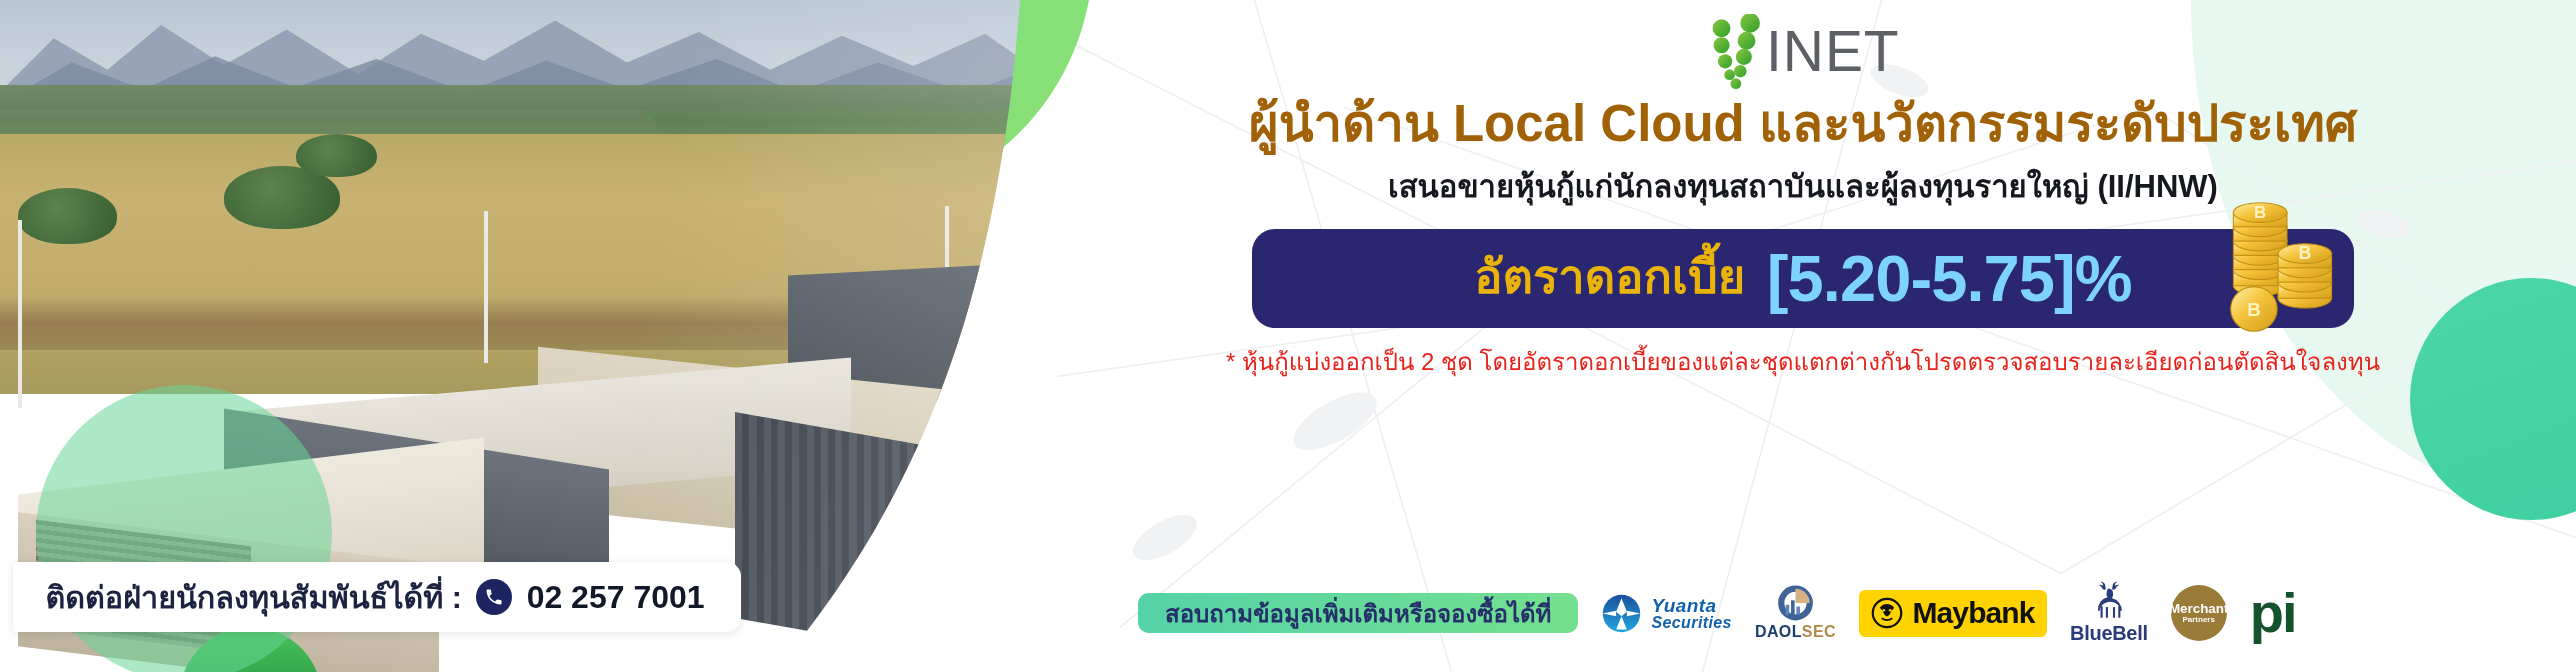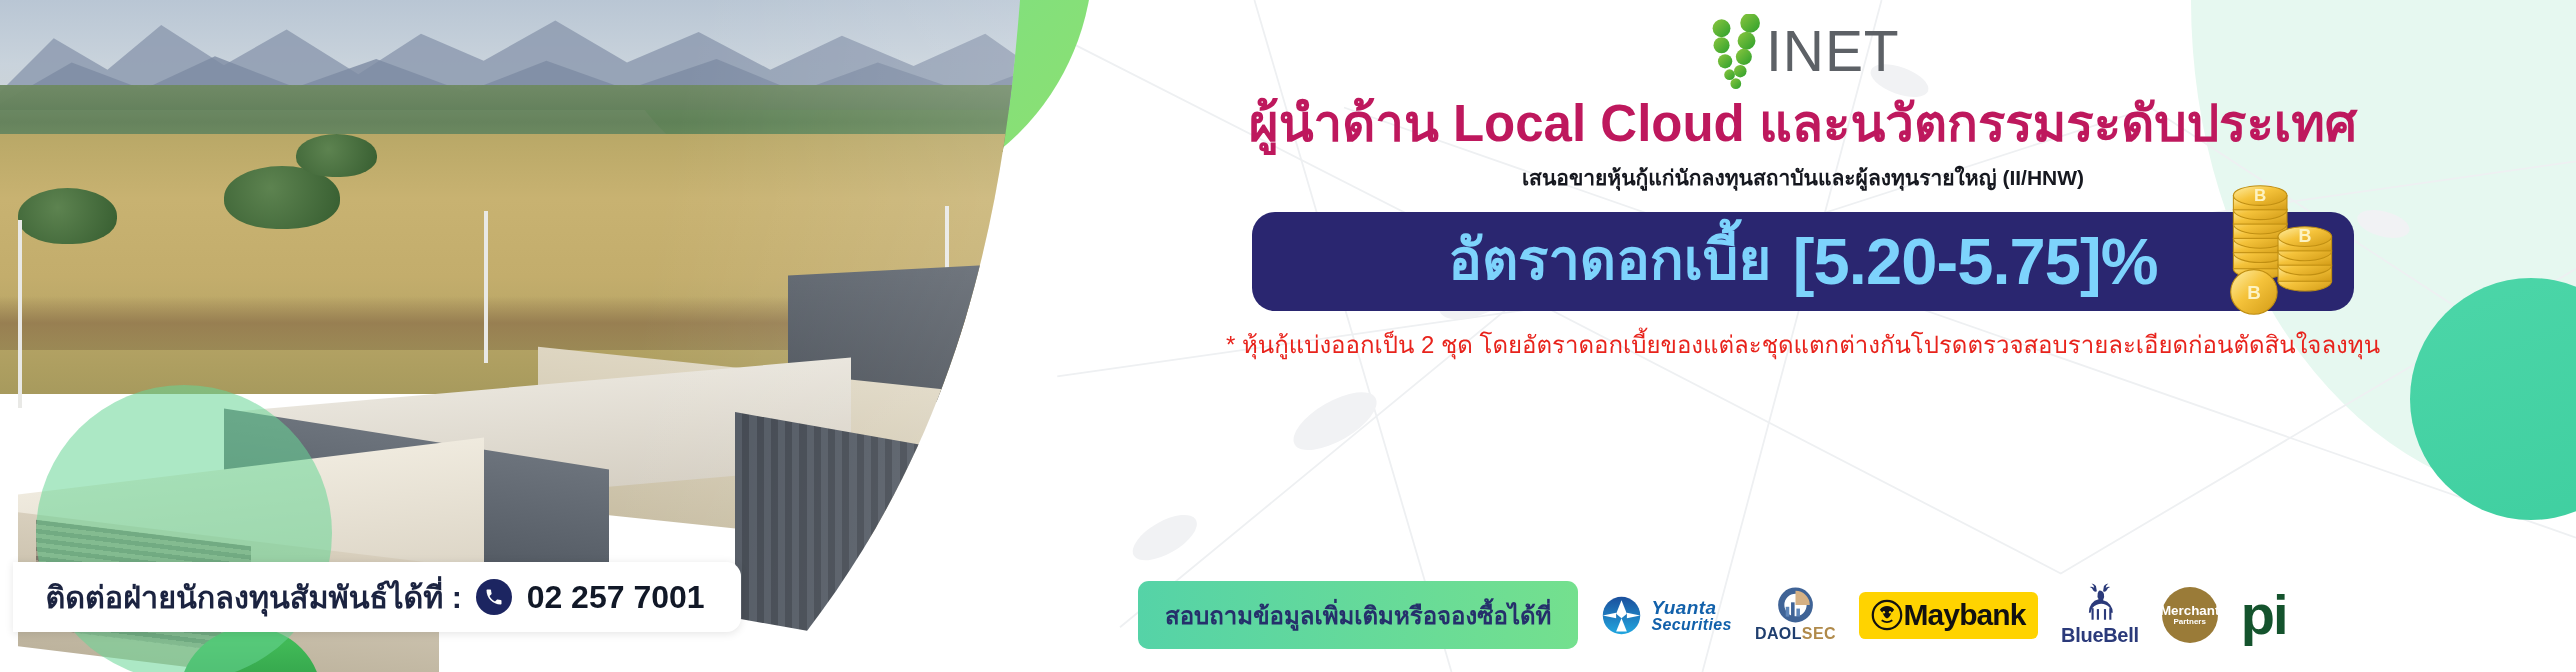--- a/index.html
+++ b/index.html
@@ -191,39 +191,39 @@
     height: 77px;
   }
   .logo-dots { width: 65px; height: 75px; }
   .logo-word {
     font-size: 57px; font-weight: 400; letter-spacing: 0.9px;
     color: #5d6166; line-height: 1; margin-left: -5.4px;
   }
 
   .headline {
     margin-top: 5.4px;
-    font-size: 51px; font-weight: 700; color: #be185d;
+    font-size: 51px; font-weight: 700; color: #a16207;
     white-space: nowrap; line-height: 1.12;
   }
   .subheadline {
     margin-top: 9px;
-    font-size: 21px; font-weight: 700; color: #16181f;
+    font-size: 31px; font-weight: 700; color: #16181f;
     white-space: nowrap;
   }
 
   .rate-box {
     position: relative;
     margin-top: 18px;
     width: 1102px; height: 99px;
     background: #2a2670;
     border-radius: 23px;
     display: flex; align-items: center; justify-content: center; gap: 21.5px;
   }
   .rate-label {
-    font-size: 56px; font-weight: 700; color: #7dd3fc; line-height: 1;
+    font-size: 47px; font-weight: 700; color: #eab308; line-height: 1;
     padding-bottom: 3.6px;
   }
   .rate-value {
     font-size: 65px; font-weight: 700; color: #7dd3fc; line-height: 1;
     letter-spacing: -0.9px;
   }
   .coins { position: absolute; right: 9px; top: -29px; width: 125px; height: 134px; }
 
   .disclaimer {
     margin-top: 14.3px;
@@ -237,21 +237,21 @@
   }
 
   .partner-row {
     position: absolute;
     left: 0; top: 581px;
     width: 1546px;
     display: flex; align-items: center; gap: 23px;
     padding-left: 108px;
   }
   .cta-pill {
-    height: 68px; padding: 0 27px;
+    height: 40px; padding: 0 27px;
     border-radius: 10.8px;
     background: linear-gradient(90deg,#55d3a7 0%, #74e08e 100%);
     display: flex; align-items: center; justify-content: center;
     flex: 0 0 auto;
   }
   .cta-pill span { font-size: 24px; font-weight: 600; color: #25306b; white-space: nowrap; }
 
   .logo-item { display: flex; align-items: center; flex: 0 0 auto; }
 
   .yuanta { display: flex; align-items: center; gap: 9px; }
@@ -262,21 +262,21 @@
   .yuanta-text .l2 { font-size: 16px; display: block; }
 
   .daol { display: flex; flex-direction: column; align-items: center; gap: 1.8px; }
   .daol-text { font-size: 16px; font-weight: 700; letter-spacing: 0.4px; }
   .daol-text .d { color: #1f3e6e; }
   .daol-text .s { color: #b08a4a; }
 
   .maybank {
     background: #ffd300; border-radius: 6.3px;
     height: 47px; padding: 0 12.5px;
-    display: flex; align-items: center; 
+    display: flex; align-items: center; gap: 9px;
   }
   .maybank-text { font-size: 30px; font-weight: 800; color: #111; letter-spacing: -0.9px; }
 
   .bluebell { display: flex; flex-direction: column; align-items: center; gap: 3px; }
   .bluebell-text { font-size: 20px; font-weight: 800; color: #2b3a7a; letter-spacing: -0.3px; }
 
   .merchant {
     width: 56px; height: 56px; border-radius: 50%;
     background: #9a7b38;
     display: flex; flex-direction: column; align-items: center; justify-content: center;

